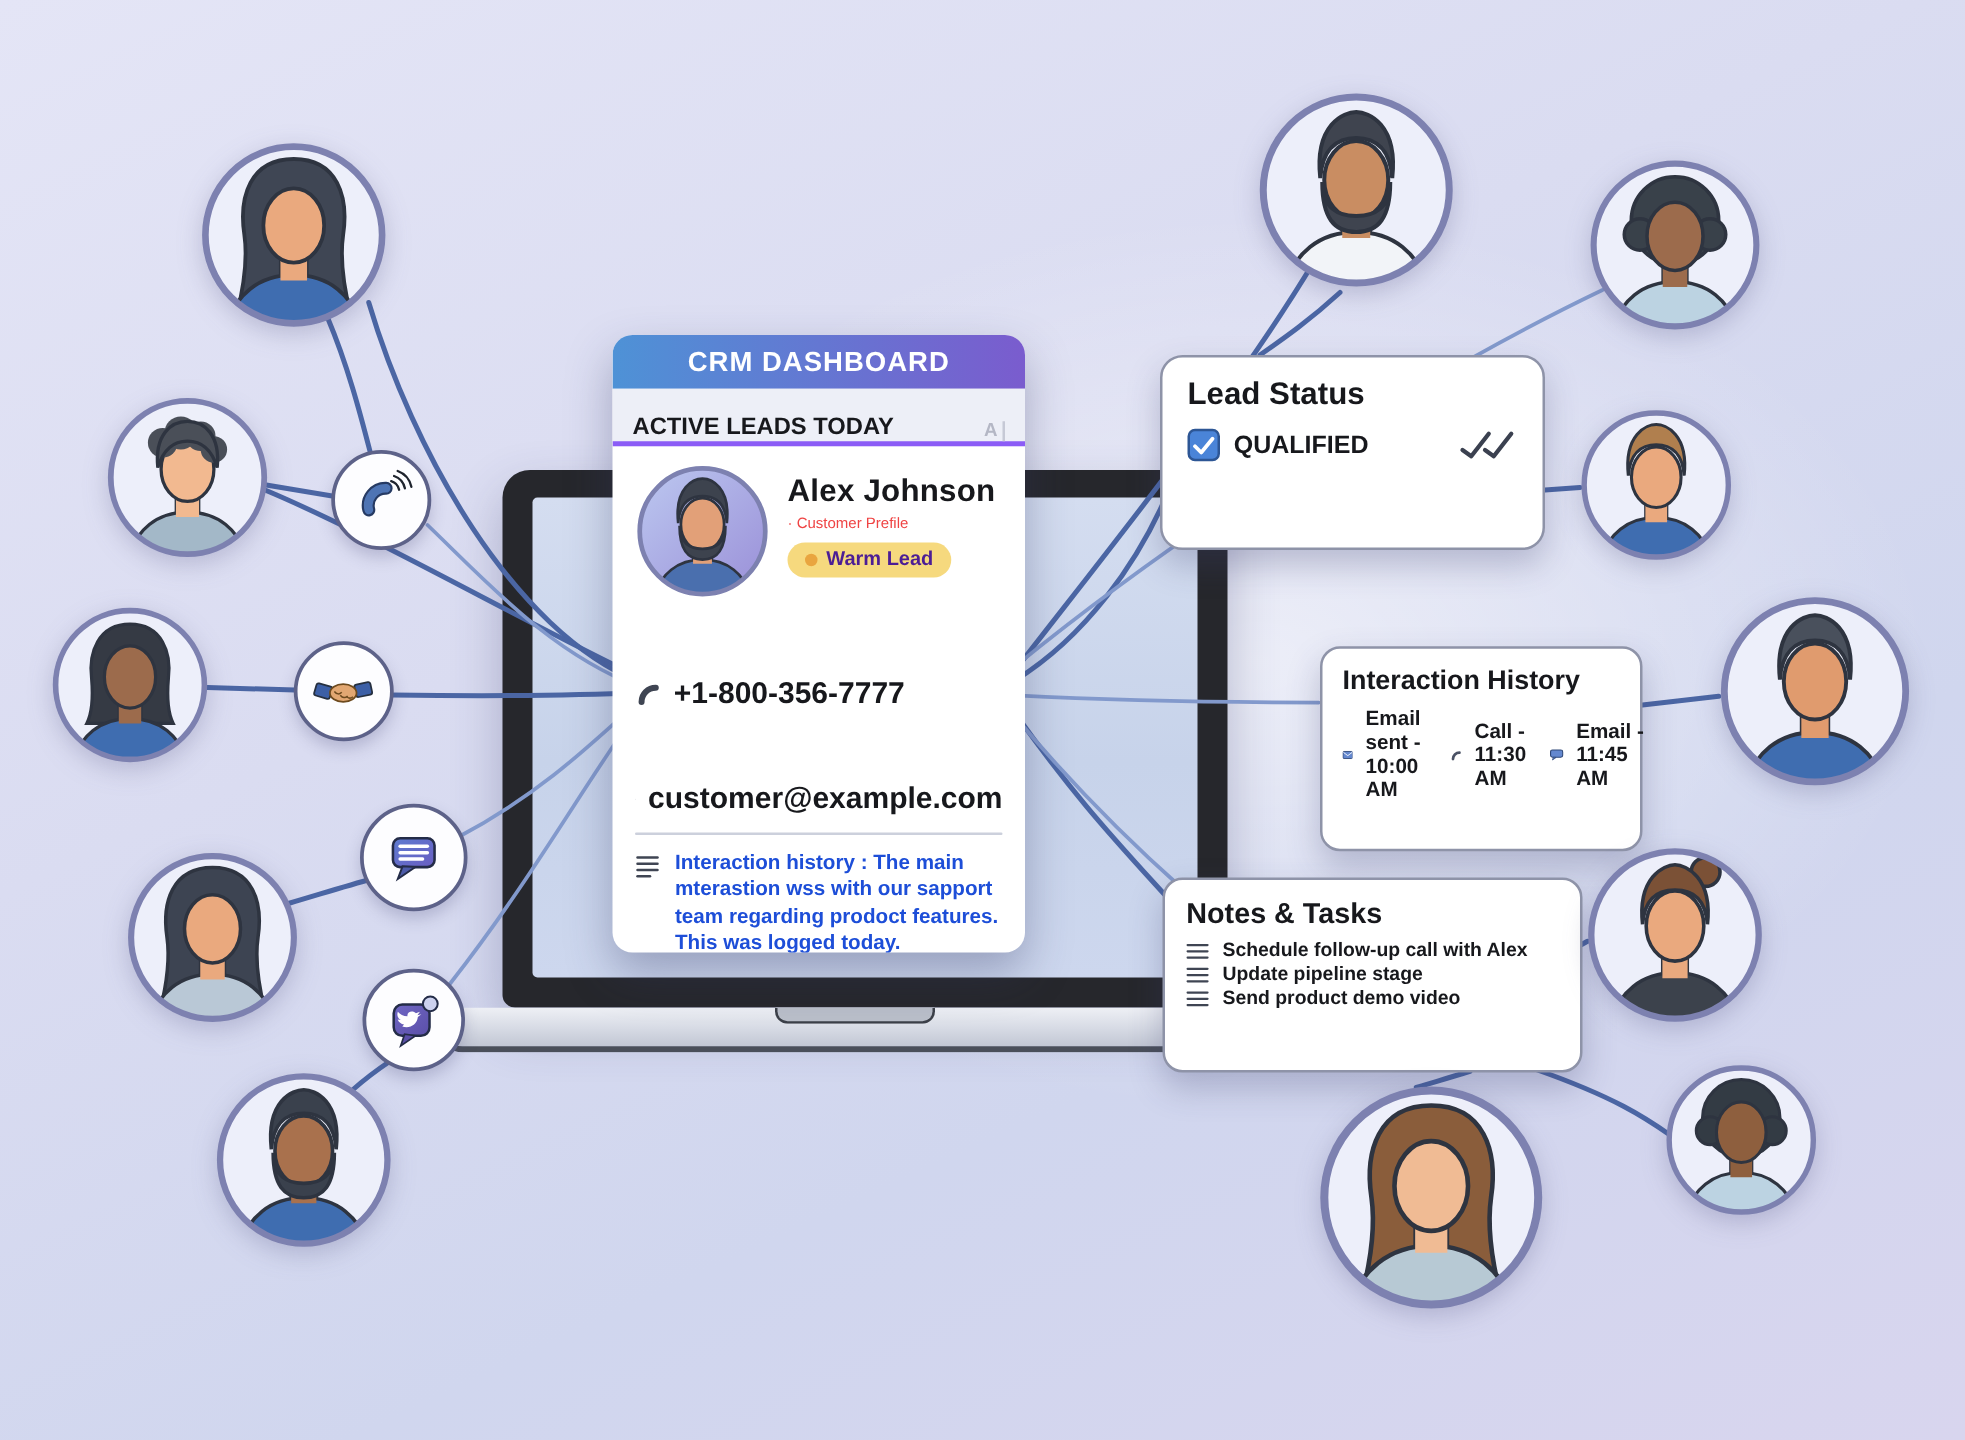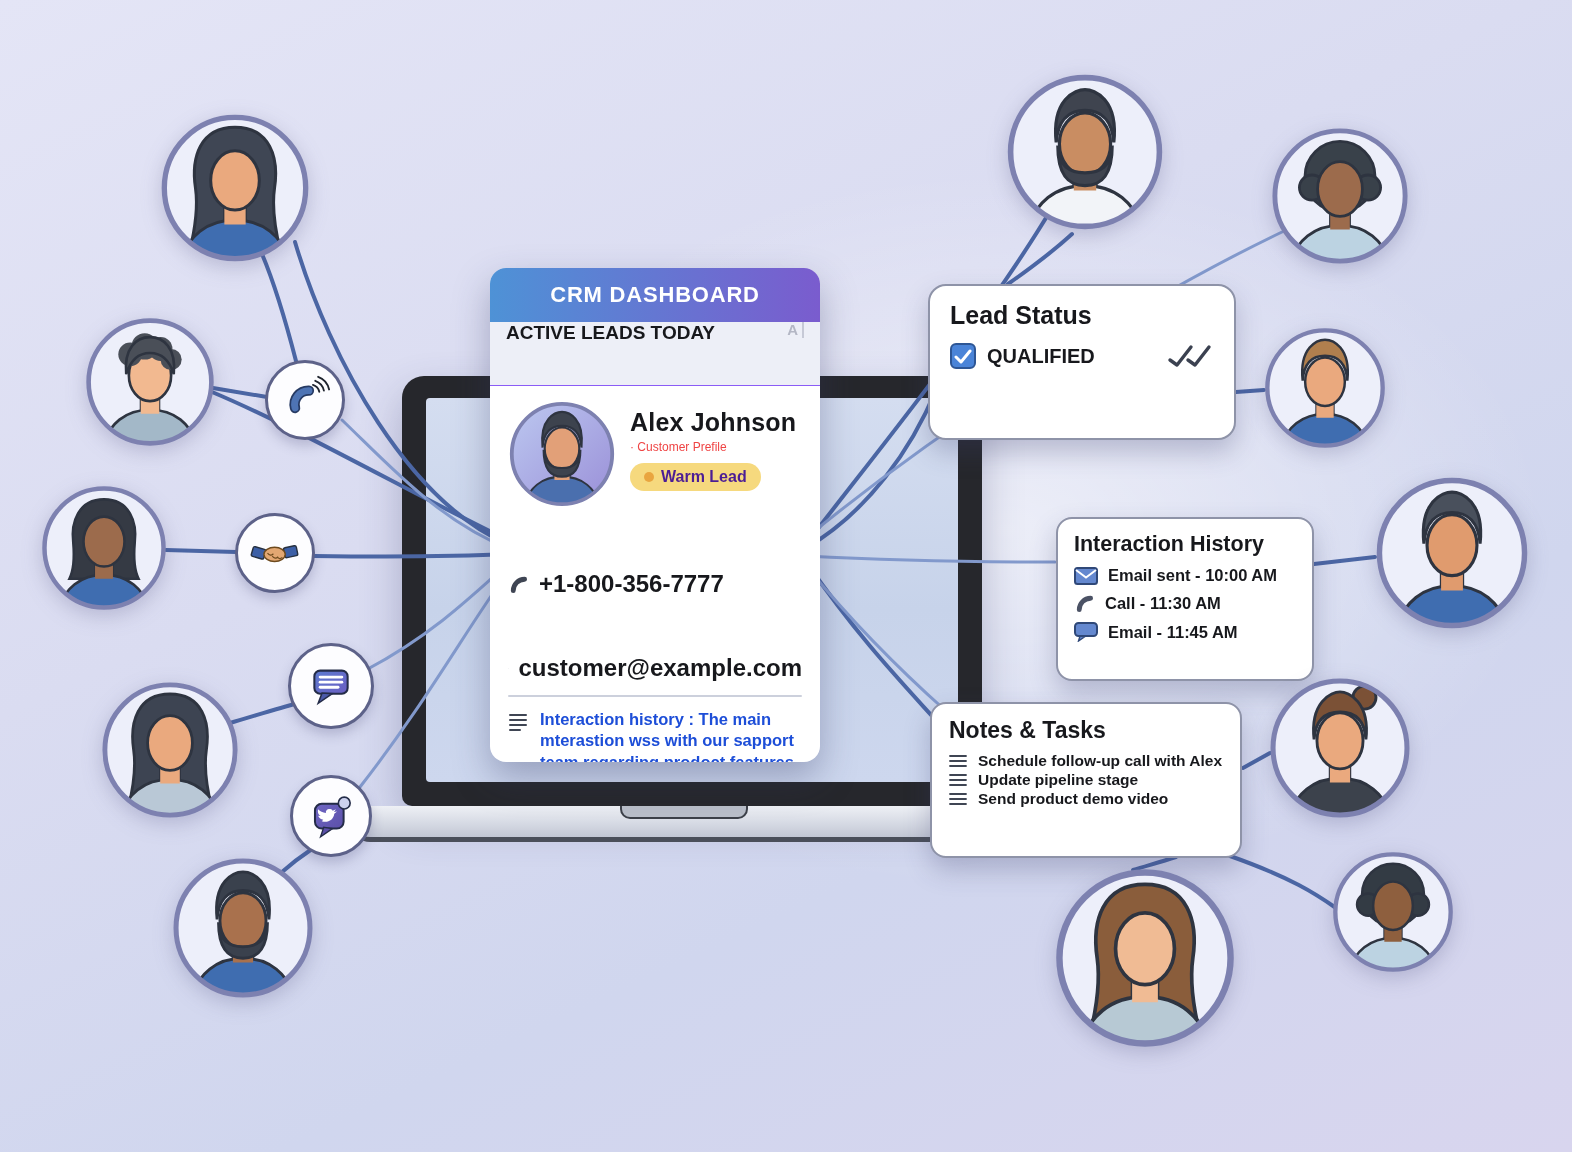--- a/index.html
+++ b/index.html
@@ -37,25 +37,25 @@
   .net{position:absolute;left:0;top:0;z-index:2;pointer-events:none;}
 
   
   .card{position:absolute;background:#fff;border:2px solid #8e93a8;border-radius:18px;
     box-shadow:0 12px 26px rgba(62,66,112,.28);z-index:3;}
   .card h2{font-weight:bold;color:var(--ink);}
 
   
   .crm{left:490px;top:268px;width:330px;height:494px;border:none;border-radius:16px;
     box-shadow:0 16px 36px rgba(52,56,100,.35);overflow:hidden;}
-  .crm-header{height:54px;background:linear-gradient(90deg,var(--grad-a),var(--grad-b));
+  .crm-header{height:43px;background:linear-gradient(90deg,var(--grad-a),var(--grad-b));
     display:flex;align-items:center;justify-content:center;
     color:#fff;font-weight:bold;font-size:22px;letter-spacing:.8px;}
-  .crm-sub{height:64px;background:#edeff7;border-bottom:1px solid #8b5cf6;
-    display:flex;align-items:flex-start;padding:0 16px;font-size:19px;font-weight:bold;}
+  .crm-sub{height:46px;background:#edeff7;border-bottom:4px solid #8b5cf6;
+    display:flex;align-items:flex-end;padding:0 16px;font-size:19px;font-weight:bold;}
   .crm-sub .hint{margin-left:auto;color:#b4b7c5;font-size:15px;font-weight:bold;
     border-right:2px solid #c6c9d6;padding-right:4px;line-height:16px;}
   .crm-body{padding:14px 18px 0 18px;}
   .profile{display:flex;gap:14px;}
   .pavatar{width:108px;height:108px;flex:0 0 108px;}
   .pinfo{padding-top:8px;}
   .pname{font-size:25px;font-weight:bold;letter-spacing:.2px;}
   .prole{font-size:12px;font-weight:normal;color:#ef4444;margin-top:3px;}
   .badge{display:inline-flex;align-items:center;gap:7px;margin-top:9px;
     background:var(--badge-bg);border-radius:999px;padding:5px 14px;
@@ -84,25 +84,25 @@
   .stage.s1{width:140px;}
   .qual-row{display:flex;align-items:center;gap:11px;margin-top:13px;}
   .checkbox{width:26px;height:26px;border-radius:6px;background:var(--checkbox);
     border:2px solid #2d5695;display:flex;align-items:center;justify-content:center;}
   .qual-label{font-size:20px;font-weight:bold;}
   .dblcheck{margin-left:auto;}
 
   
   .ih{left:1056px;top:486px;width:258px;height:164px;padding:13px 16px;border-radius:16px;margin-top:31px;}
   .ih h2{font-size:21.5px;}
-  .ih .rows{margin-top:9px;display:flex;flex-direction:column;gap:8px;}
+  .ih .rows{margin-top:9px;display:flex;flex-direction:row;gap:8px;}
   .irow{display:flex;align-items:center;gap:10px;font-size:16.5px;font-weight:bold;}
 
   
-  .nt{left:930px;top:702px;width:312px;height:156px;padding:13px 17px;border-radius:16px;}
+  .nt{left:930px;top:702px;width:336px;height:156px;padding:13px 17px;border-radius:16px;}
   .nt h2{font-size:23px;}
   .nt .rows{margin-top:8px;display:flex;flex-direction:column;gap:1px;}
   .nrow{display:flex;align-items:center;gap:9px;font-size:15.5px;font-weight:bold;}
 
   
   .avatar{position:absolute;z-index:4;filter:drop-shadow(0 6px 10px rgba(70,72,120,.25));}
   .node-icon{position:absolute;z-index:4;border-radius:50%;background:#fdfdff;
     border:3px solid #5d6289;display:flex;align-items:center;justify-content:center;
     box-shadow:0 6px 12px rgba(70,72,120,.25);}
 </style>

